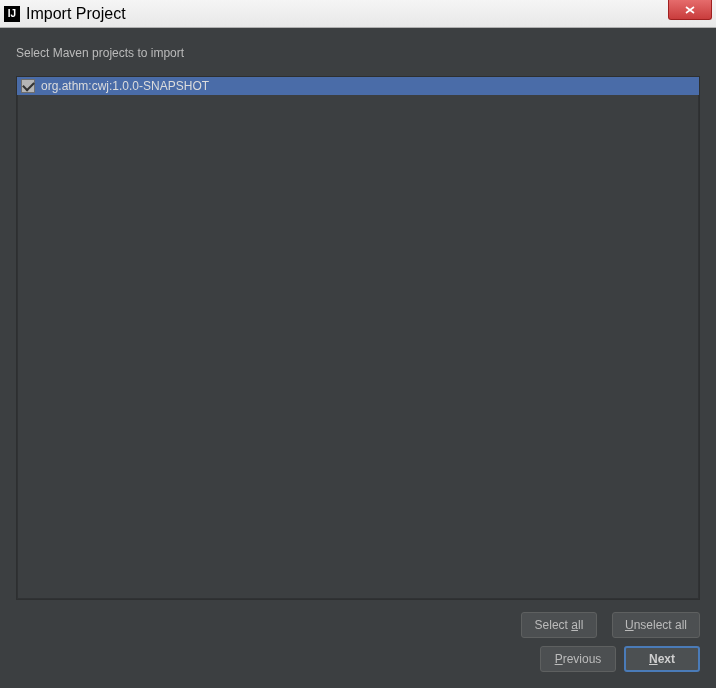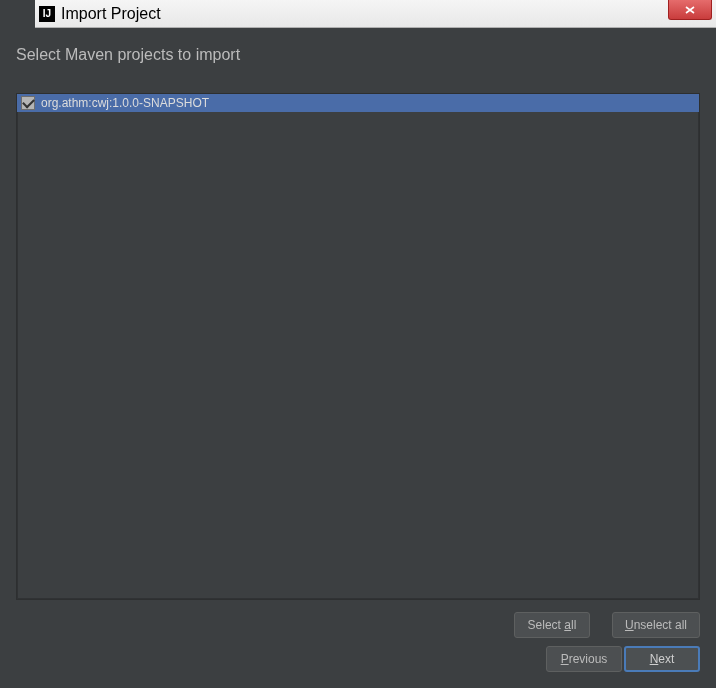--- a/index.html
+++ b/index.html
@@ -16,21 +16,20 @@
     }
     .titlebar {
       height: 28px;
       background: linear-gradient(to bottom, #f5f5f5, #e8e8e8);
       border-bottom: 1px solid #b0b0b0;
       display: flex;
       align-items: center;
       justify-content: space-between;
       padding-left: 4px;
       position: relative;
-      margin-left: 35px;
     }
     .titlebar-left {
       display: flex;
       align-items: center;
       gap: 6px;
     }
     .app-icon {
       width: 16px;
       height: 16px;
       background: #000;
@@ -65,31 +64,30 @@
       height: 8px;
     }
     .content {
       padding: 12px 16px 8px 16px;
       display: flex;
       flex-direction: column;
       height: calc(688px - 28px);
     }
     .list-label {
       color: #bbbbbb;
-      font-size: 16px;
-      margin-bottom: 0;
+      font-size: 12px;
+      margin-bottom: 16px;
       padding-top: 6px;
     }
     .project-list {
       flex: 1;
       background: #3c3f41;
       border: 1px solid #2d2f30;
       box-shadow: inset 0 0 0 1px rgba(0,0,0,0.2);
       overflow: auto;
-      margin-top: 29px;
     }
     .project-row {
       height: 18px;
       background: #4a6ca8;
       display: flex;
       align-items: center;
       padding: 0 4px;
       gap: 6px;
       cursor: pointer;
     }
@@ -112,21 +110,21 @@
       border-bottom: 2px solid #333;
       transform: rotate(-45deg) translate(1px, -1px);
     }
     .project-label {
       color: #dcdcdc;
       font-size: 12px;
     }
     .select-row {
       display: flex;
       justify-content: flex-end;
-      gap: 22px;
+      gap: 15px;
       padding: 12px 0 8px 0;
     }
     .option-row {
       display: flex;
       align-items: center;
       gap: 8px;
       padding: 4px 6px 14px 6px;
     }
     .option-checkbox {
       width: 14px;
@@ -137,42 +135,42 @@
       flex-shrink: 0;
     }
     .option-label {
       color: #bbbbbb;
       font-size: 12px;
       cursor: pointer;
     }
     .button-row {
       display: flex;
       justify-content: flex-end;
-      gap: 2px;
+      gap: 8px;
       padding-bottom: 8px;
     }
     .btn {
       min-width: 76px;
       height: 26px;
       background: #4c4f51;
       border: 1px solid #5e6060;
       color: #bbbbbb;
       font-size: 12px;
       display: flex;
       align-items: center;
       justify-content: center;
       cursor: pointer;
       border-radius: 3px;
       padding: 0 12px;
     }
     .btn.primary {
       border: 2px solid #4a7bb8;
       background: #4c5052;
       color: #cfcfcf;
-      font-weight: 400;
+      font-weight: 700;
     }
     .mnemonic {
       text-decoration: underline;
     }
   </style>
 </head>
 <body>
 
 <div class="titlebar">
   <div class="titlebar-left">

